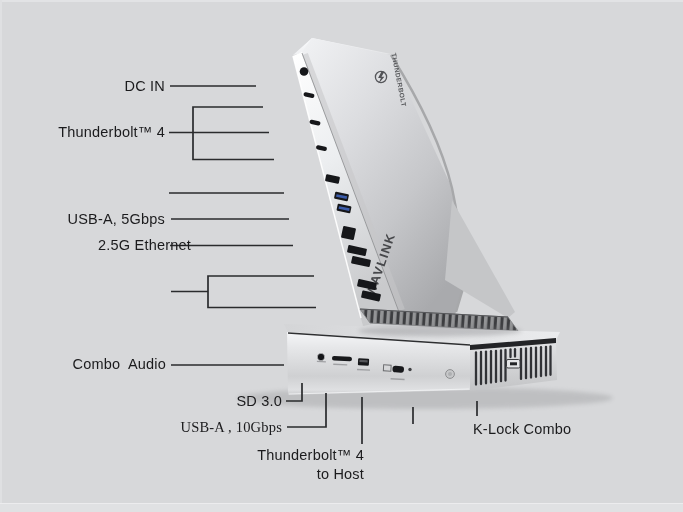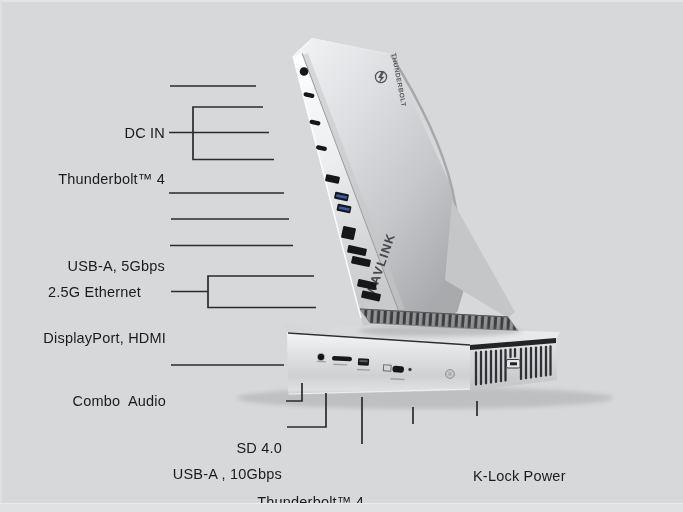--- a/index.html
+++ b/index.html
@@ -7,21 +7,21 @@
     position:relative;width:683px;height:512px;overflow:hidden;
     background:#d7d8da;
     font-family:"Liberation Sans","DejaVu Sans",sans-serif;
   }
   .edge-top{position:absolute;left:0;top:0;width:683px;height:2px;background:#e2e3e5;}
   .edge-left{position:absolute;left:0;top:0;width:2px;height:512px;background:#dfe0e2;}
   .edge-bottom{position:absolute;left:0;top:503px;width:683px;height:9px;background:#e0e1e3;border-top:1px solid #ececee;}
   svg{position:absolute;left:0;top:0;}
   .callout{
     position:absolute;color:#1b1b1d;font-size:14.5px;line-height:17px;
-    letter-spacing:0.2px;white-space:pre;margin-top:47px;
+    letter-spacing:0.2px;white-space:pre;
   }
   .r{text-align:right;}
   .two{line-height:18.5px;}
 </style>
 </head>
 <body>
 
 <div id="stage">
   <div class="edge-top"></div>
   <div class="edge-left"></div>
@@ -182,23 +182,22 @@
       <path d="M287,427 H326 V393"></path>
       <path d="M362,397 V444"></path>
       <path d="M413,407 V424"></path>
       <path d="M477,401 V416"></path>
     </g>
   </svg>
 
   <div class="callout r" style="right:518px;top:78px;">DC IN</div>
   <div class="callout r" style="right:518px;top:124px;">Thunderbolt™ 4</div>
   <div class="callout r" style="right:518px;top:211px;">USB-A, 5Gbps</div>
-  <div class="callout r" style="right:542px;top:237px;">2.5G Ethernet</div>
-  <div class="callout r" style="right:517px;top:283px;">DisplayPort, HDMI</div>
-  <div class="callout r" style="right:517px;top:346px;">Combo  Audio</div>
-  <div class="callout r" style="right:401px;top:393px;">SD 4.0</div>
-  <div class="callout r" style="right:401px;top:419px;">USB-A , 10Gbps</div>
+  <div class="callout r" style="right:492px;top:237px;">2.5G Ethernet</div>
+  <div class="callout r" style="right:517px;top:356px;">Combo  Audio</div>
+  <div class="callout r" style="right:401px;top:393px;">SD 3.0</div>
+  <div class="callout r" style="right:401px;top:419px;font-family:Liberation Serif, serif;">USB-A , 10Gbps</div>
   <div class="callout r two" style="right:319px;top:446px;">Thunderbolt™ 4
 to Host</div>
-  <div class="callout" style="left:473px;top:421px;">K-Lock Power</div>
+  <div class="callout" style="left:473px;top:421px;">K-Lock Combo</div>
 
   <div class="edge-bottom"></div>
 </div>
 
 </body></html>

